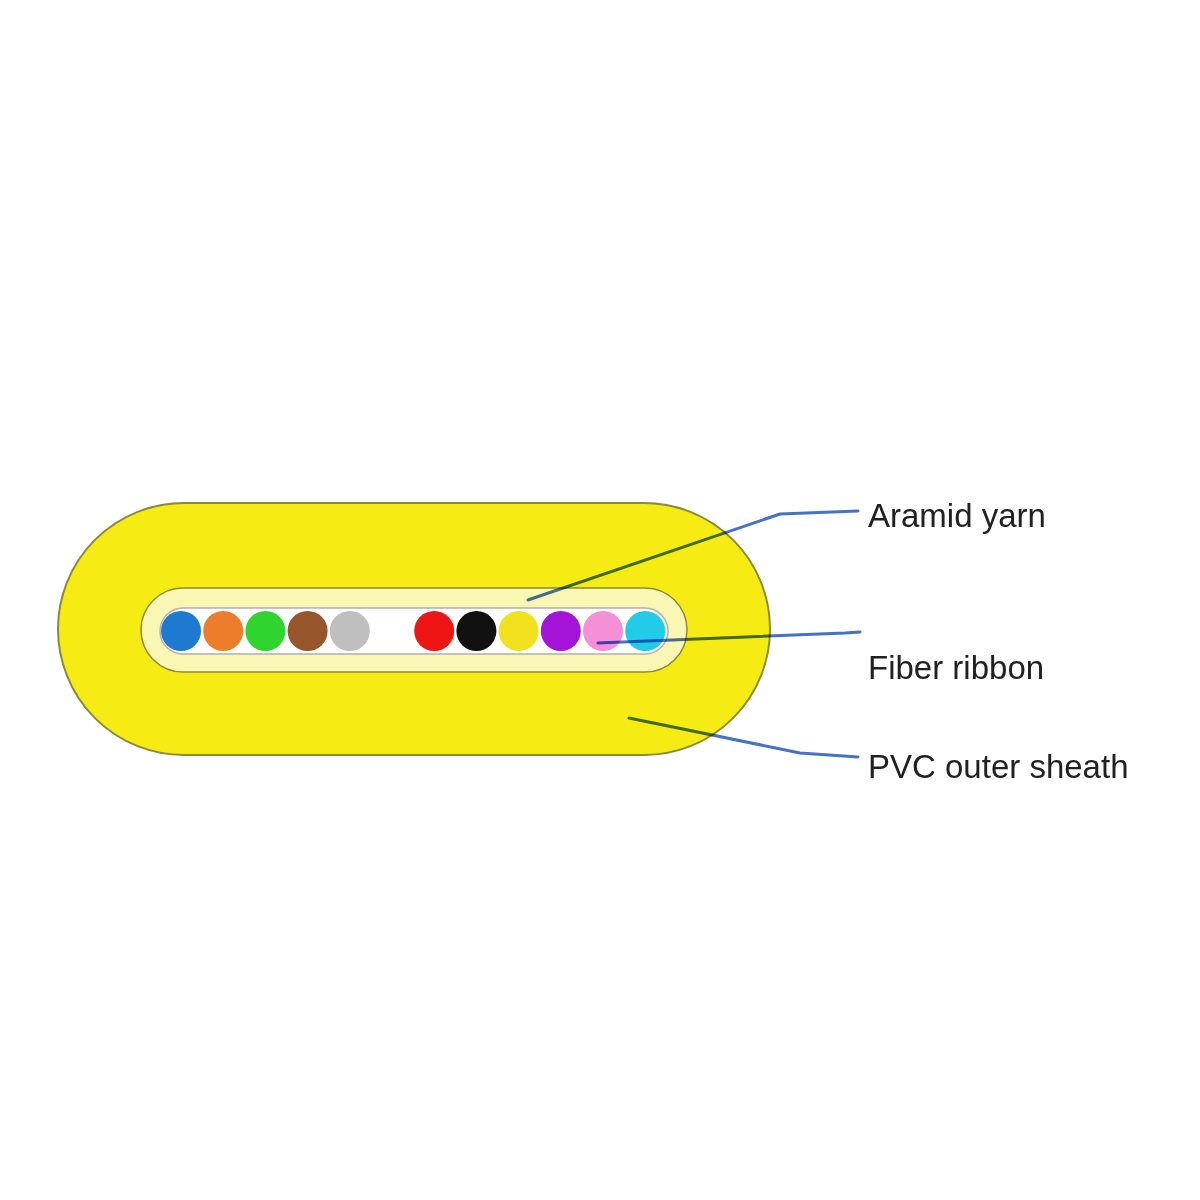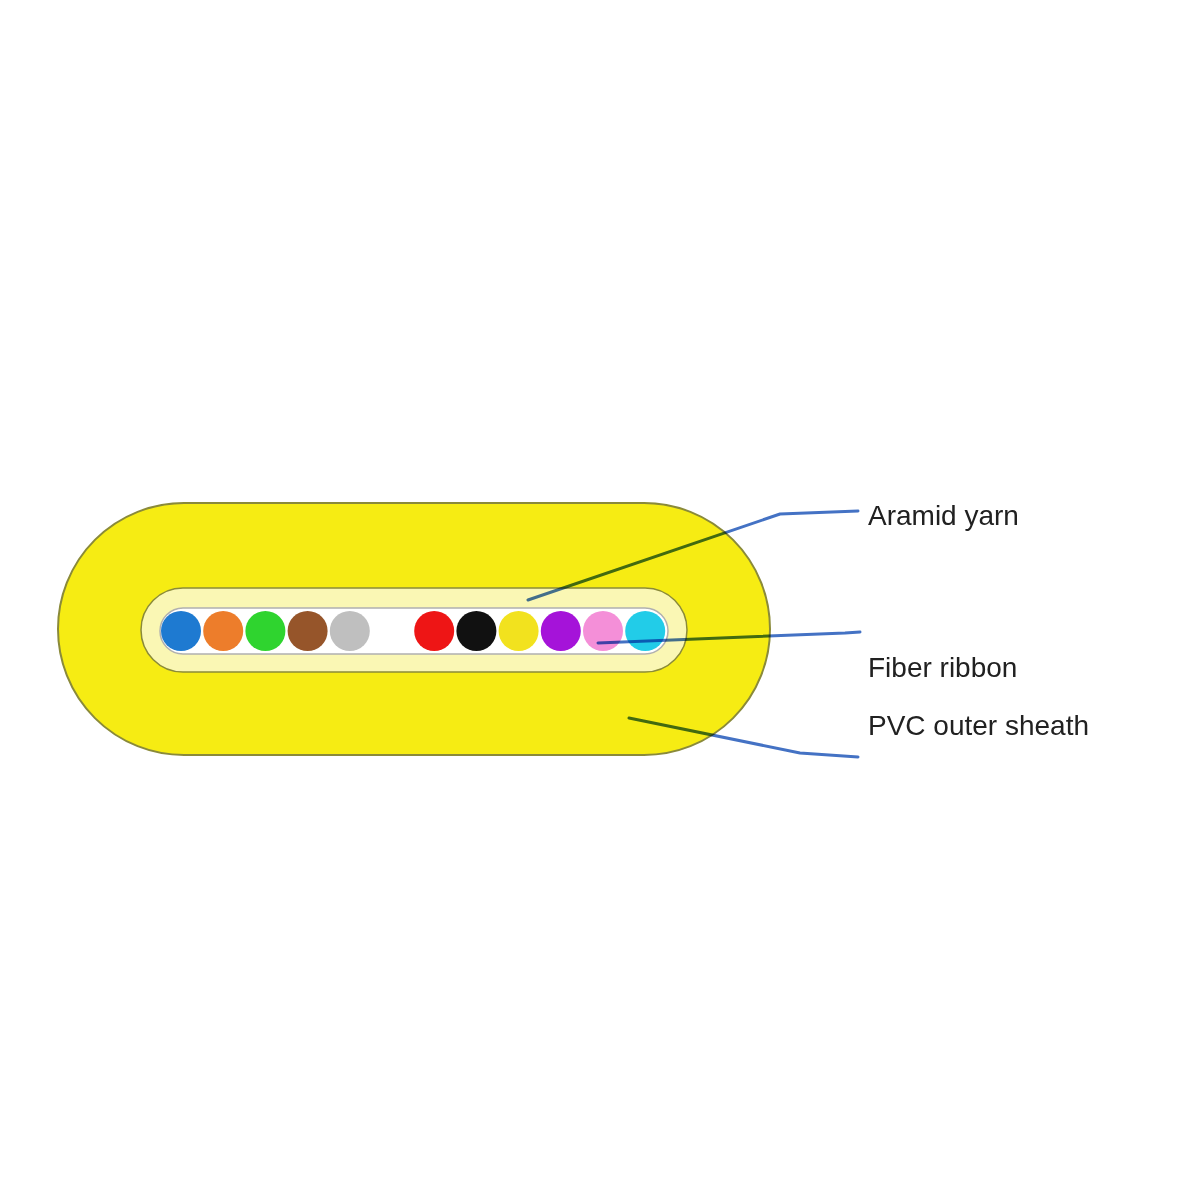--- a/index.html
+++ b/index.html
@@ -23,28 +23,28 @@
   .leader {
     fill: none;
     stroke-width: 3;
     stroke-linecap: round;
     stroke-linejoin: round;
     mix-blend-mode: multiply;
   }
   .callout-label {
     position: absolute;
     left: 868px;
-    font-size: 28px;
+    font-size: 33px;
     line-height: 40px;
     color: #212121;
     white-space: nowrap;
   }
   .label-aramid { top: 496px; }
   .label-ribbon { top: 648px; }
-  .label-pvc    { top: 706px; }
+  .label-pvc    { top: 747px; }
 </style>
 </head>
 <body>
 
 <div class="stage">
 
   <svg class="diagram-svg" width="1200" height="1200" viewBox="0 0 1200 1200">
 
     <rect x="58" y="503" width="712" height="252" rx="126" ry="126" stroke-width="2" fill="#f6ec13" stroke="#8a8a3a"></rect>
 

